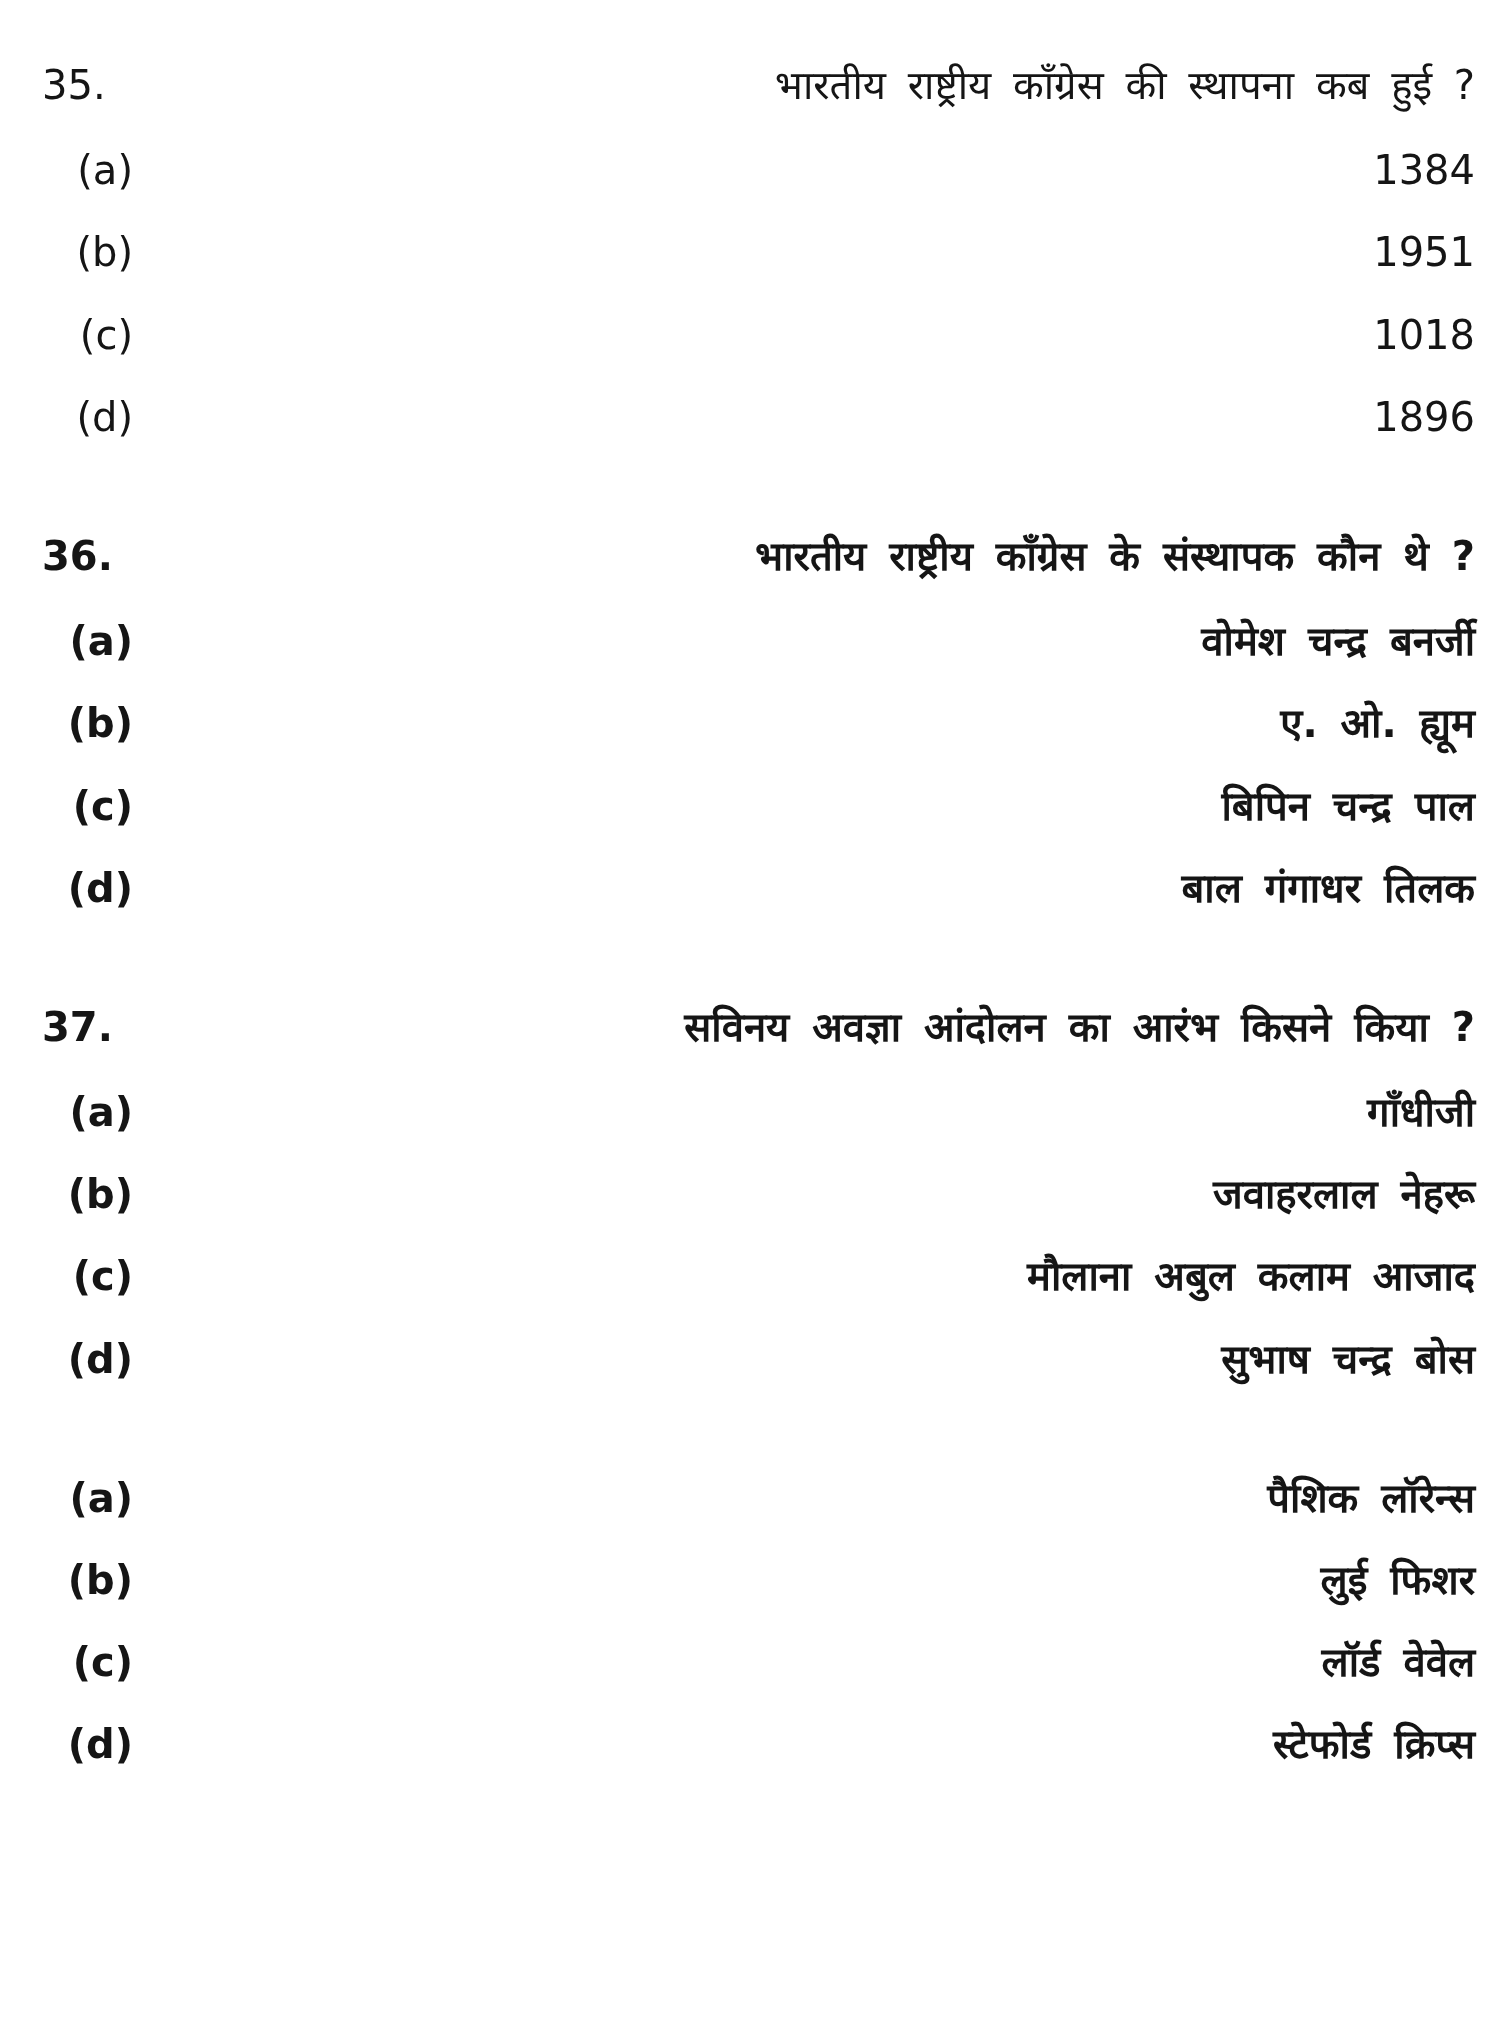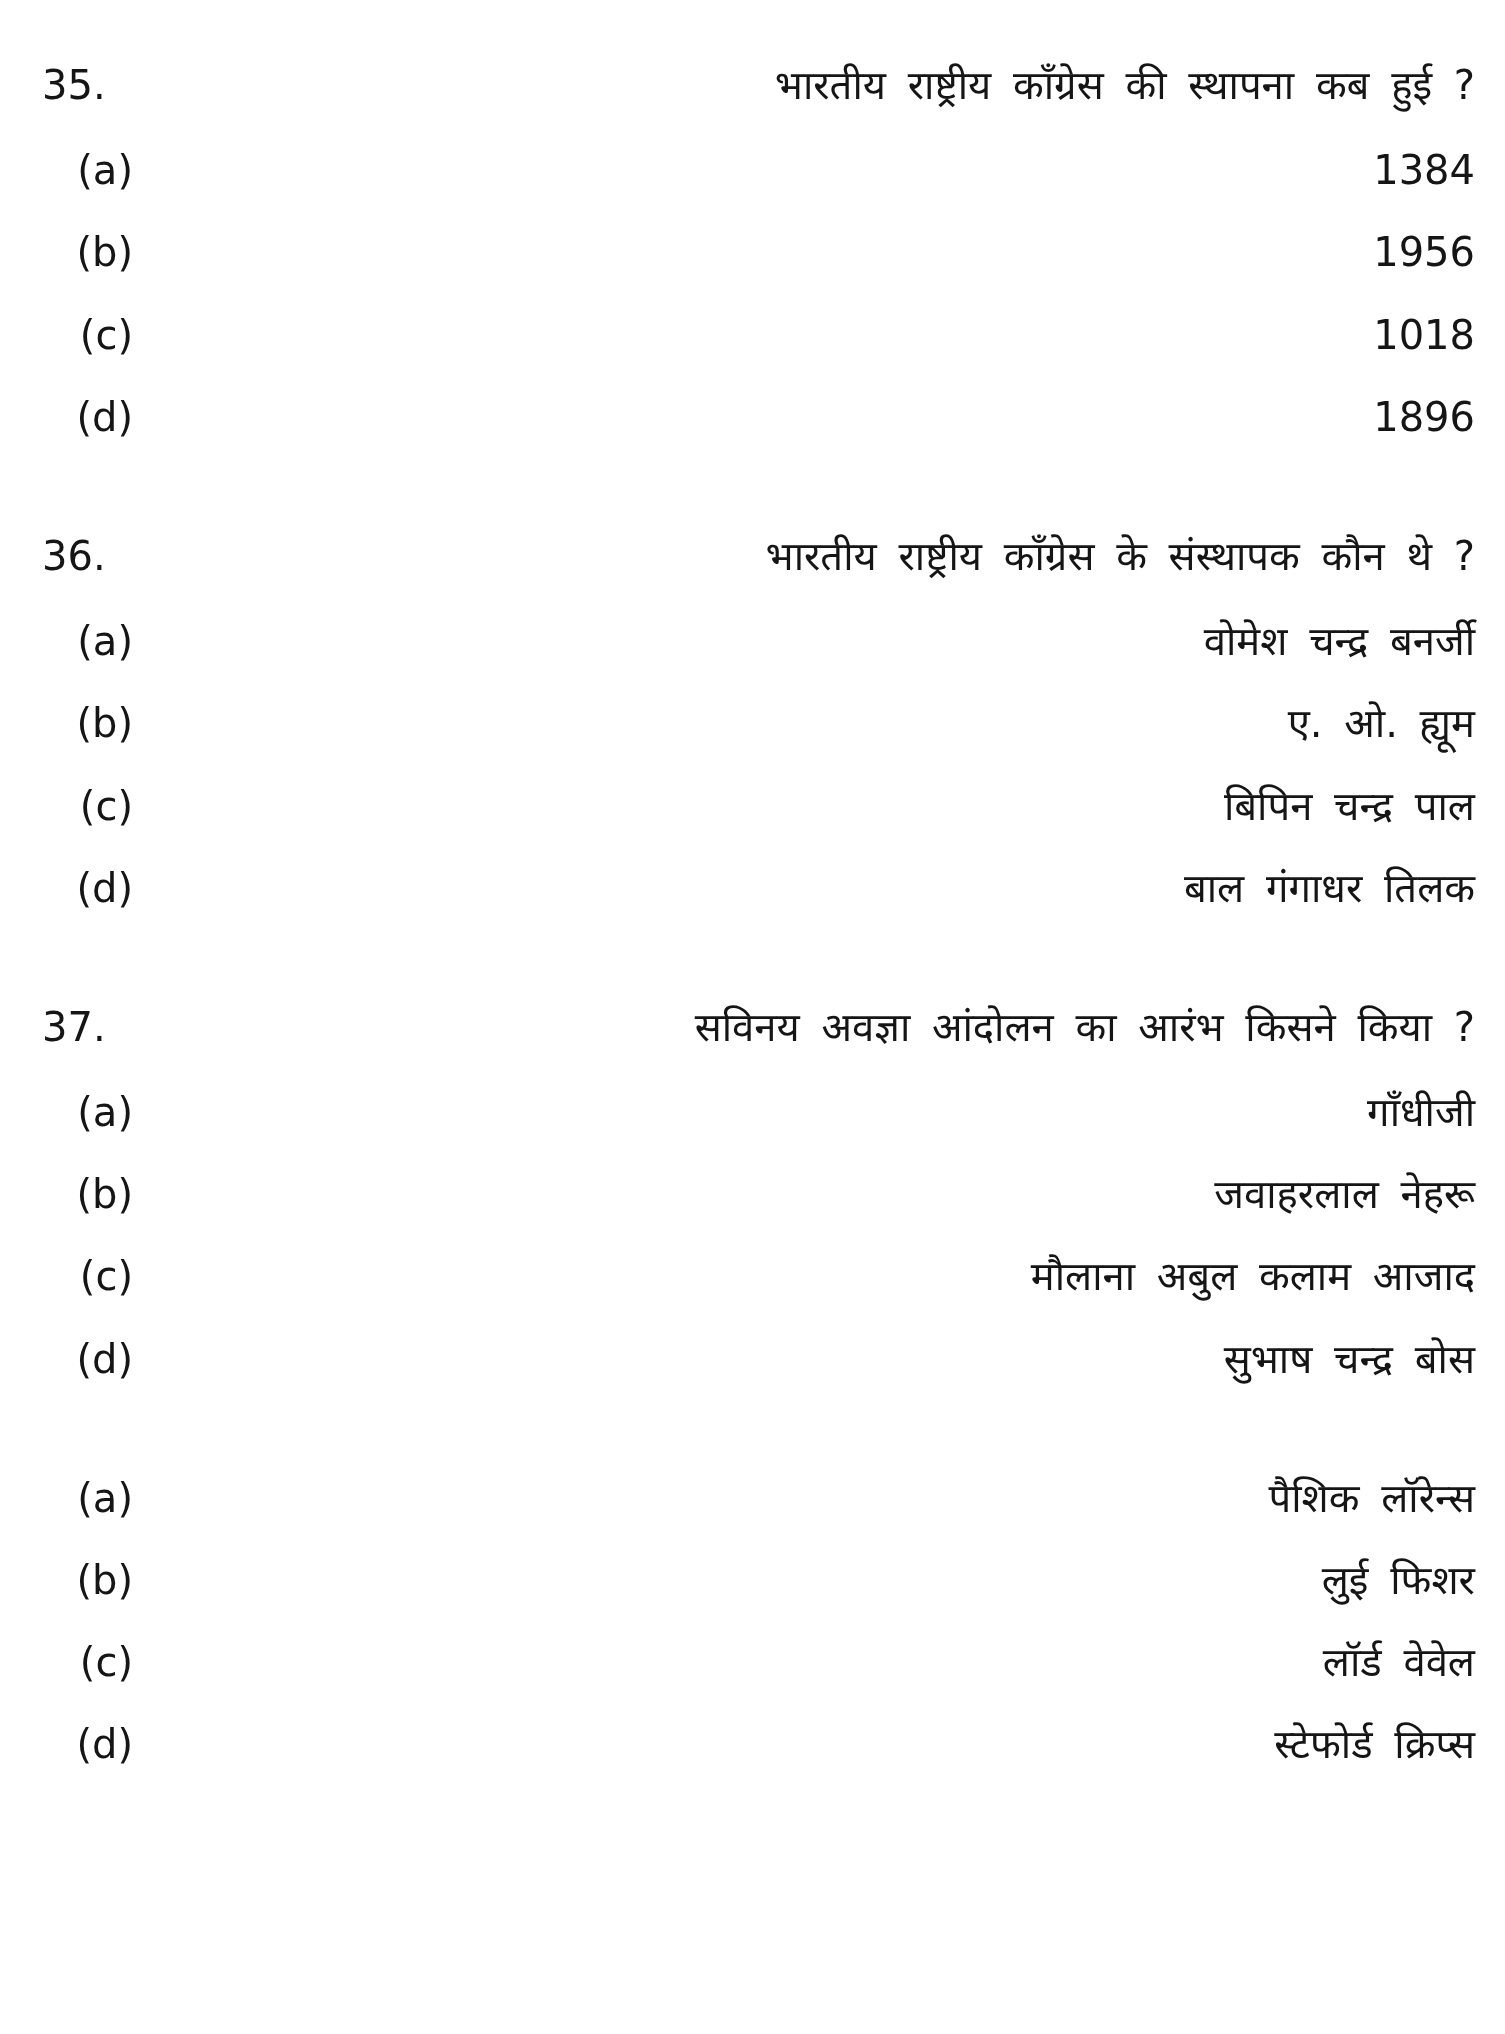--- a/index.html
+++ b/index.html
@@ -19,20 +19,21 @@
   }
   .page {
     width: 100%;
     text-align: right;
   }
   .question-block {
     margin: 0;
   }
   .question-block + .question-block {
     margin-top: 92px;
+    font-weight: bold;
   }
   .q-head {
     display: flex;
     align-items: flex-start;
     margin: 0 0 38px 0;
     word-spacing: 9px;
   }
   .q-num {
     flex: 0 0 auto;
     min-width: 58px;
@@ -71,21 +72,21 @@
       <span class="q-num">35.</span>
       <span class="q-text">भारतीय राष्ट्रीय काँग्रेस की स्थापना कब हुई ?</span>
     </div>
     <div class="options">
       <div class="opt">
         <span class="opt-label">(a)</span>
         <span class="opt-text">1384</span>
       </div>
       <div class="opt">
         <span class="opt-label">(b)</span>
-        <span class="opt-text">1956</span>
+        <span class="opt-text">1951</span>
       </div>
       <div class="opt">
         <span class="opt-label">(c)</span>
         <span class="opt-text">1018</span>
       </div>
       <div class="opt">
         <span class="opt-label">(d)</span>
         <span class="opt-text">1896</span>
       </div>
     </div>

